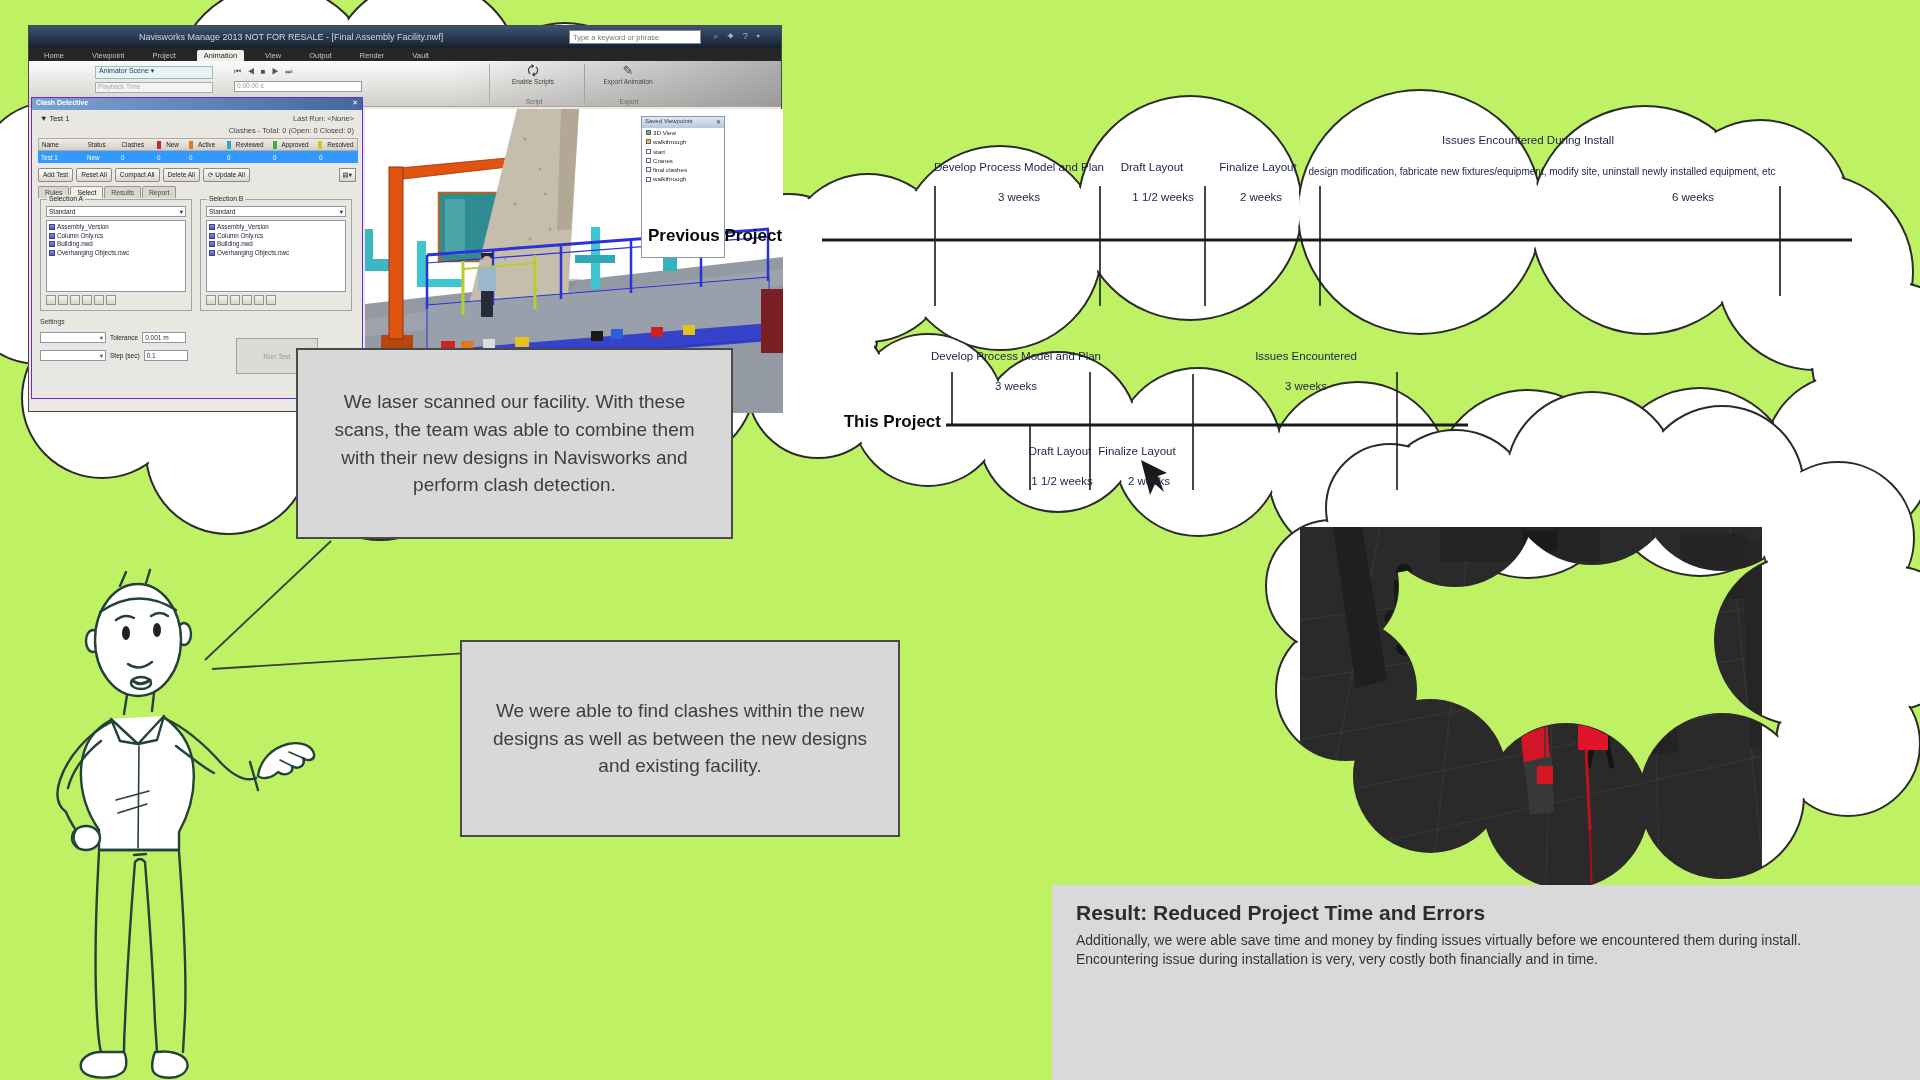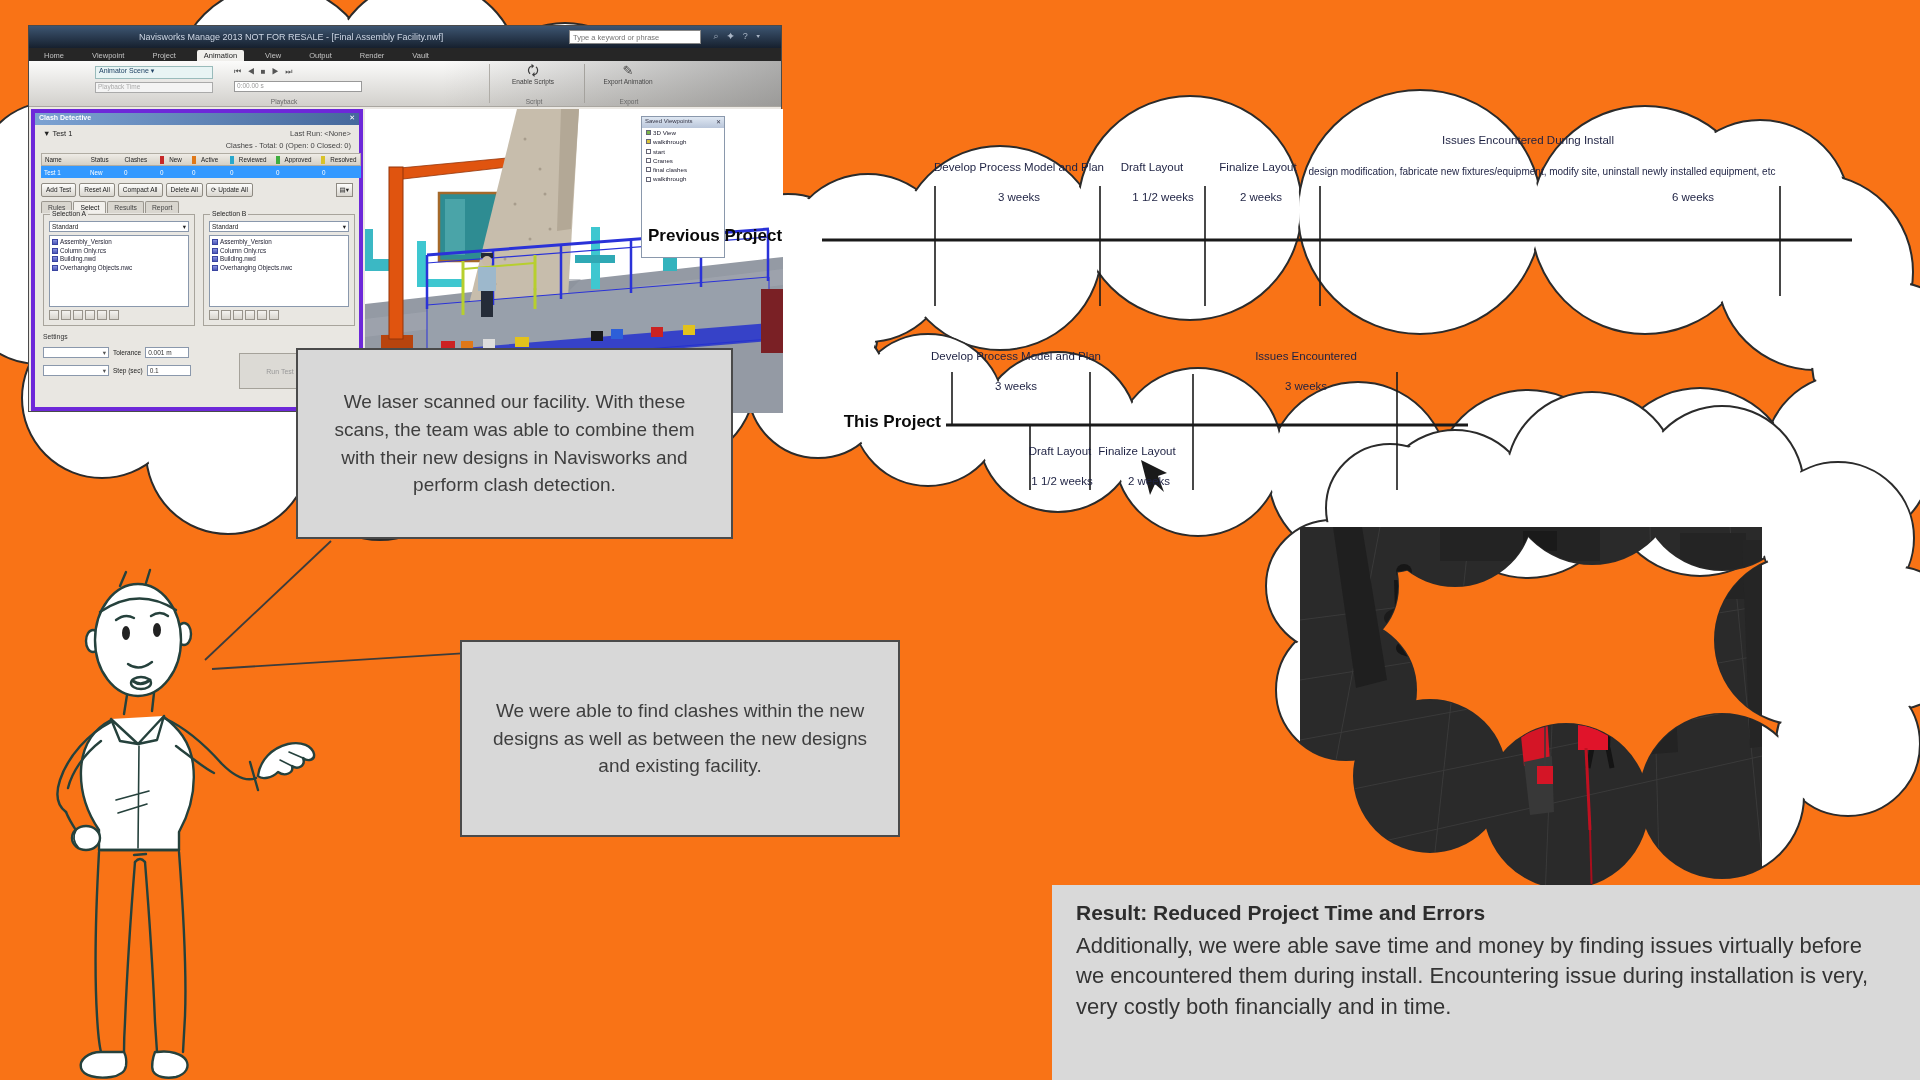--- a/index.html
+++ b/index.html
@@ -1,50 +1,50 @@
 <!DOCTYPE html>
 <html><head>
 <meta charset="utf-8">
 <style>
   html,body{margin:0;padding:0;background:#fff;}
   *{box-sizing:border-box;font-family:"Liberation Sans",sans-serif;}
-  .canvas{position:relative;width:1920px;height:1080px;background:#f97316;overflow:hidden;}
+  .canvas{position:relative;width:1920px;height:1080px;background:#bef264;overflow:hidden;}
   .abs{position:absolute;}
   svg{display:block;}
   
   .tl{position:absolute;transform:translateX(-50%);font-size:11.5px;color:#1d2142;white-space:nowrap;}
   .tl-sub{font-size:10px;}
   .tl-big{position:absolute;font-size:17px;font-weight:bold;color:#0a0a0a;white-space:nowrap;text-align:center;}
   
   .speech{position:absolute;background:#d8d8d8;border:2px solid #4a4a4a;display:flex;align-items:center;justify-content:center;text-align:center;font-size:19px;color:#3e3e3e;line-height:1.45;padding:0 30px;}
   
   .result{position:absolute;left:1052px;top:885px;width:868px;height:195px;background:#d9d9d9;padding:16px 36px 0 24px;}
   .result-title{font-size:21px;font-weight:bold;color:#2d2d2d;margin-bottom:6px;}
-  .result-body{font-size:22px;color:#343434;line-height:1.38;max-width:800px;}
+  .result-body{font-size:14px;color:#343434;line-height:1.38;max-width:800px;}
   
   .nw{position:absolute;left:28px;top:25px;width:754px;height:387px;border:1px solid #4a4a4a;background:#ece9e4;}
   .nw-title{position:absolute;left:0;top:0;width:100%;height:22px;background:linear-gradient(#3d5571,#16202e);color:#cdd6e4;font-size:9px;display:flex;align-items:center;}
   .nw-title-text{margin-left:110px;white-space:nowrap;overflow:hidden;}
   .nw-search{position:absolute;right:80px;top:4px;width:132px;height:14px;font-size:7.5px;border:1px solid #888;background:#fff;color:#666;padding:0 3px;}
   .nw-ticons{position:absolute;right:18px;top:5px;color:#aab6c6;font-size:9px;letter-spacing:3px;}
   .nw-tabs{position:absolute;left:0;top:22px;width:100%;height:13px;background:#262626;display:flex;align-items:flex-end;padding-left:8px;gap:14px;}
   .nw-tab{font-size:7.5px;color:#c2c2c2;padding:1px 7px;}
   .nw-tab.active{background:#f0efec;color:#222;border-radius:2px 2px 0 0;}
   .nw-ribbon{position:absolute;left:0;top:35px;width:100%;height:46px;background:linear-gradient(#fbfbfa,#d2d0cc);border-bottom:1px solid #a9a6a0;}
   .nw-ribbon:after{content:"";position:absolute;right:0;top:0;width:45%;height:100%;background:linear-gradient(90deg,rgba(150,150,150,0),rgba(110,110,110,.55));}
   .rib-group-label{position:absolute;bottom:1px;font-size:6.5px;color:#666;transform:translateX(-50%);}
   .rib-sep{position:absolute;top:3px;bottom:3px;width:1px;background:#b5b2ac;}
   .rib-btn{position:absolute;top:3px;width:54px;height:36px;font-size:6.5px;color:#333;text-align:center;line-height:1.1;}
   .rib-btn .g{font-size:13px;display:block;}
   .playback-icons{position:absolute;left:205px;top:6px;font-size:8px;color:#555;letter-spacing:2px;}
   .playback-field{position:absolute;left:205px;top:20px;width:128px;height:11px;background:#fff;border:1px solid #999;font-size:6.5px;color:#999;padding:0 2px;}
   .rib-mini{position:absolute;left:66px;top:5px;width:118px;height:13px;background:#e8f4f4;border:1px solid #9bb;font-size:7px;color:#246;padding:0 3px;}
   .rib-mini2{position:absolute;left:66px;top:21px;width:118px;height:11px;background:#f4f4f4;border:1px solid #aaa;font-size:6.5px;color:#aaa;padding:0 2px;}
   
-  .clash{position:absolute;left:2px;top:83px;width:332px;height:302px;background:#e9e7e2;border:4px solid #6d28d9;font-size:7px;color:#222;}
+  .clash{position:absolute;left:2px;top:71px;width:332px;height:302px;background:#e9e7e2;border:1px solid #6d28d9;font-size:7px;color:#222;}
   .clash-title{position:absolute;left:0;top:0;width:100%;height:12px;background:linear-gradient(90deg,#7ca2d2,#45689c);color:#fff;font-size:7px;font-weight:bold;padding:1px 4px;}
   .clash-title .x{float:right;font-weight:normal;}
   .c-row1{position:absolute;left:8px;top:16px;font-size:7.5px;}
   .c-lastrun{position:absolute;right:8px;top:16px;font-size:7.5px;color:#444;}
   .c-summary{position:absolute;right:8px;top:28px;font-size:7.5px;color:#444;}
   .c-header{position:absolute;left:6px;top:40px;width:320px;height:13px;background:linear-gradient(#efece6,#d4d0c6);border:1px solid #b0aca2;display:flex;align-items:center;}
   .c-header span{display:flex;align-items:center;gap:2px;padding-left:3px;font-size:6.3px;overflow:hidden;white-space:nowrap;}
   .c-selrow{position:absolute;left:6px;top:53px;width:320px;height:12px;background:#3399ff;color:#fff;display:flex;align-items:center;}
   .c-selrow span{padding-left:3px;font-size:6.3px;white-space:nowrap;}
   .cw0{width:46px}.cw1{width:34px}.cw2{width:36px}.cw3{width:32px}.cw4{width:38px}.cw5{width:46px}.cw6{width:46px}.cw7{width:42px}

